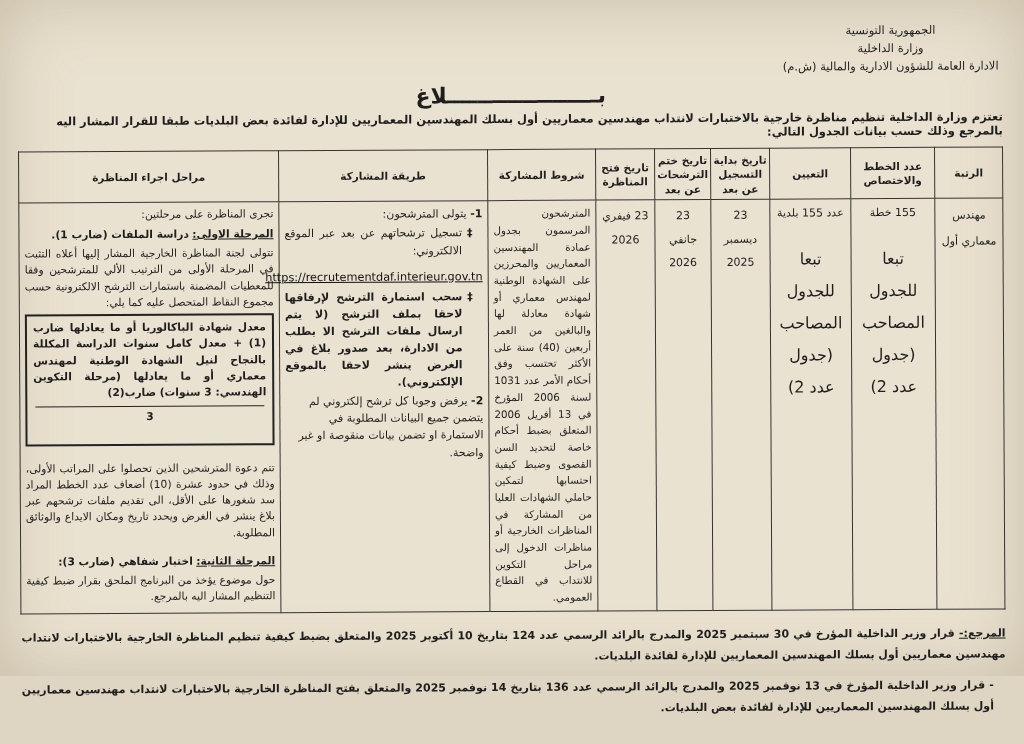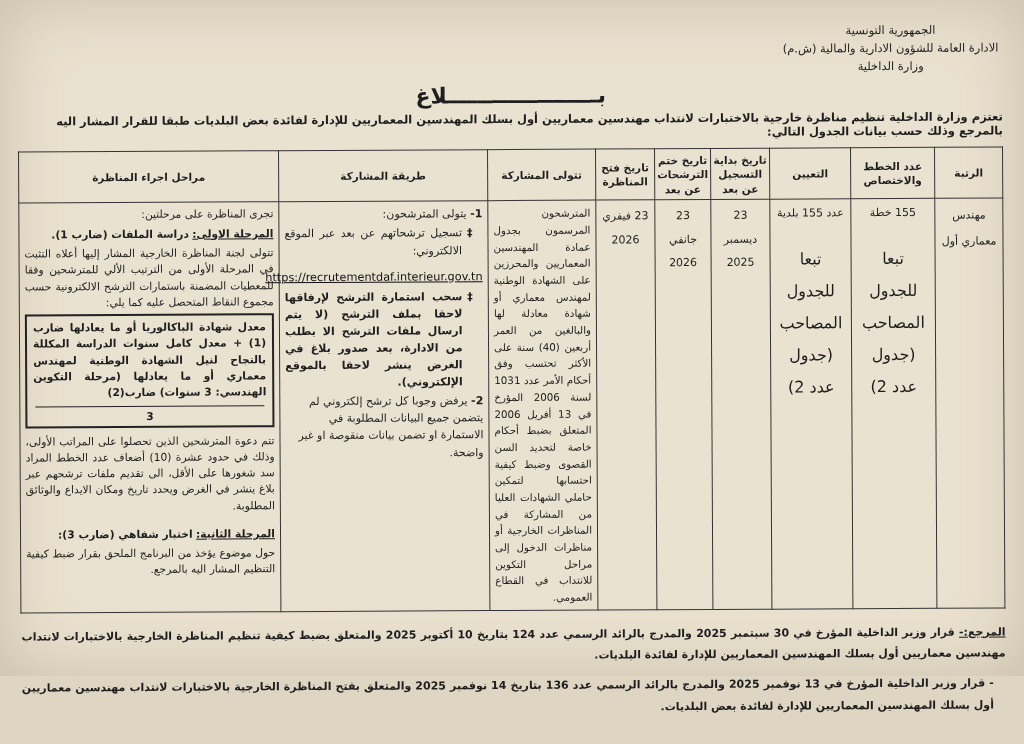--- a/index.html
+++ b/index.html
@@ -33,40 +33,40 @@
   .m-bullet{display:flex;gap:5px;padding-right:10px;margin:0 0 2px;
             text-align:justify;}
   .m-bullet .bul{flex:0 0 auto;font-weight:bold;}
   .m-url{text-align:left;margin:9px 0 3px;}
   .m-url a{color:#111;text-decoration:underline;font-size:11.3px;}
   .bold{font-weight:bold;}
   .c-stages{font-size:10.7px;line-height:1.52;text-align:justify;}
   .c-stages p{margin:0 0 3px;}
   .u{text-decoration:underline;margin-top:12px;}
   .b{font-weight:bold;}
-  .formula-box{border:2px solid #222;padding:4px 6px 0;margin:3px 0 6px;
+  .formula-box{border:2px solid #222;padding:4px 6px 18px;margin:3px 0 15px;
                font-weight:bold;}
   .formula-box .numer{margin:0;text-align:justify;}
   .formula-box .denom{border-top:1.7px solid #222;text-align:center;
                margin:5px 2px 0;padding-top:2px;font-weight:bold;}
   .stage2{margin-top:12px !important;}
   .refs{margin-top:13px;font-size:11px;font-weight:bold;line-height:1.95;}
   .refs .ref{margin:0 0 9px;text-align:justify;}
   .refs .ref2{padding-right:12px;}
 </style>
 </head>
 <body>
 
 <div class="page">
   <div class="sheet">
 
     <header class="letterhead">
       <div>الجمهورية التونسية</div>
+      <div>وزارة الداخلية</div>
       <div>الادارة العامة للشؤون الادارية والمالية (ش.م)</div>
-      <div>وزارة الداخلية</div>
     </header>
 
     <h1 class="doc-title">بــــــــــــــــــــلاغ</h1>
 
     <p class="intro">تعتزم وزارة الداخلية تنظيم مناظرة خارجية بالاختبارات لانتداب مهندسين معماريين أول بسلك المهندسين المعماريين للإدارة لفائدة بعض البلديات طبقا للقرار المشار اليه بالمرجع وذلك حسب بيانات الجدول التالي:</p>
 
     <table class="main-table">
       <colgroup>
         <col style="width:68px">
           <col style="width:84px">
@@ -79,21 +79,21 @@
           <col style="width:260px">
       </colgroup>
       <thead>
         <tr>
           <th>الرتبة</th>
           <th>عدد الخطط والاختصاص</th>
           <th>التعيين</th>
           <th>تاريخ بداية التسجيل عن بعد</th>
           <th>تاريخ ختم الترشحات عن بعد</th>
           <th>تاريخ فتح المناظرة</th>
-          <th>تتولى المشاركة</th>
+          <th>شروط المشاركة</th>
           <th>طريقة المشاركة</th>
           <th>مراحل اجراء المناظرة</th>
         </tr>
       </thead>
       <tbody>
         <tr>
           <td class="c-rank">
             <div>مهندس معماري أول</div>
           </td>
           <td class="c-posts">

